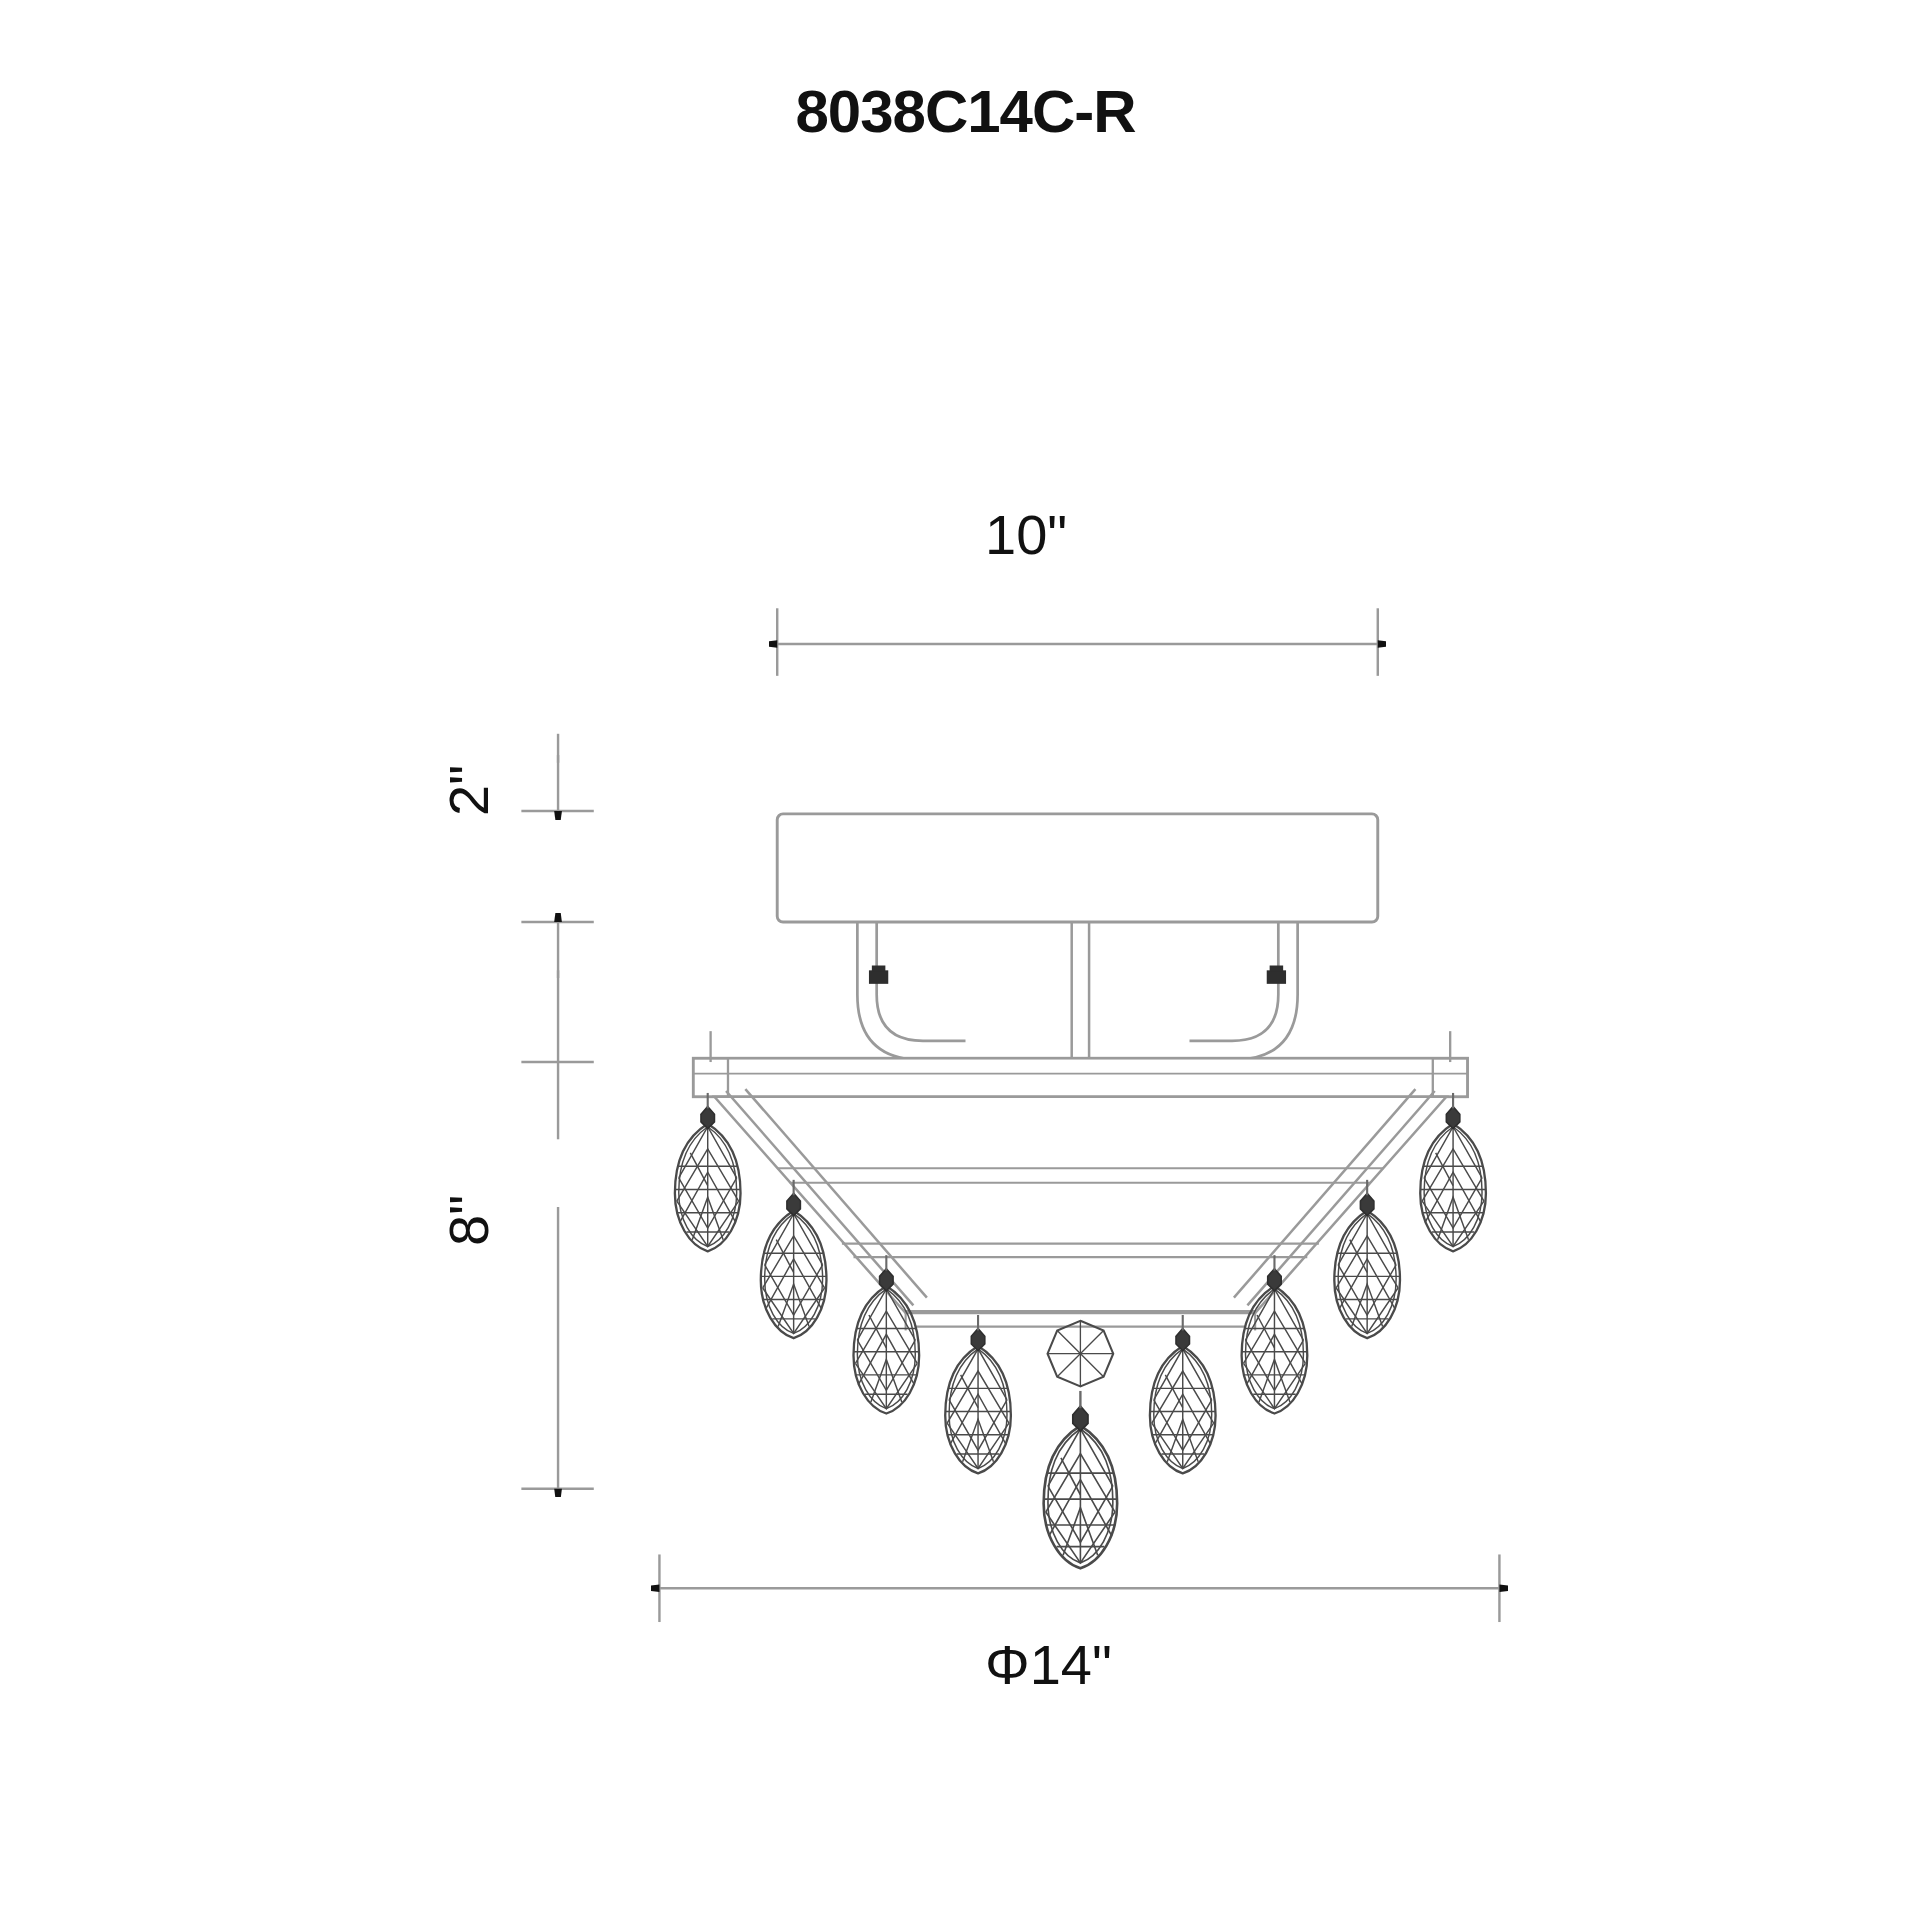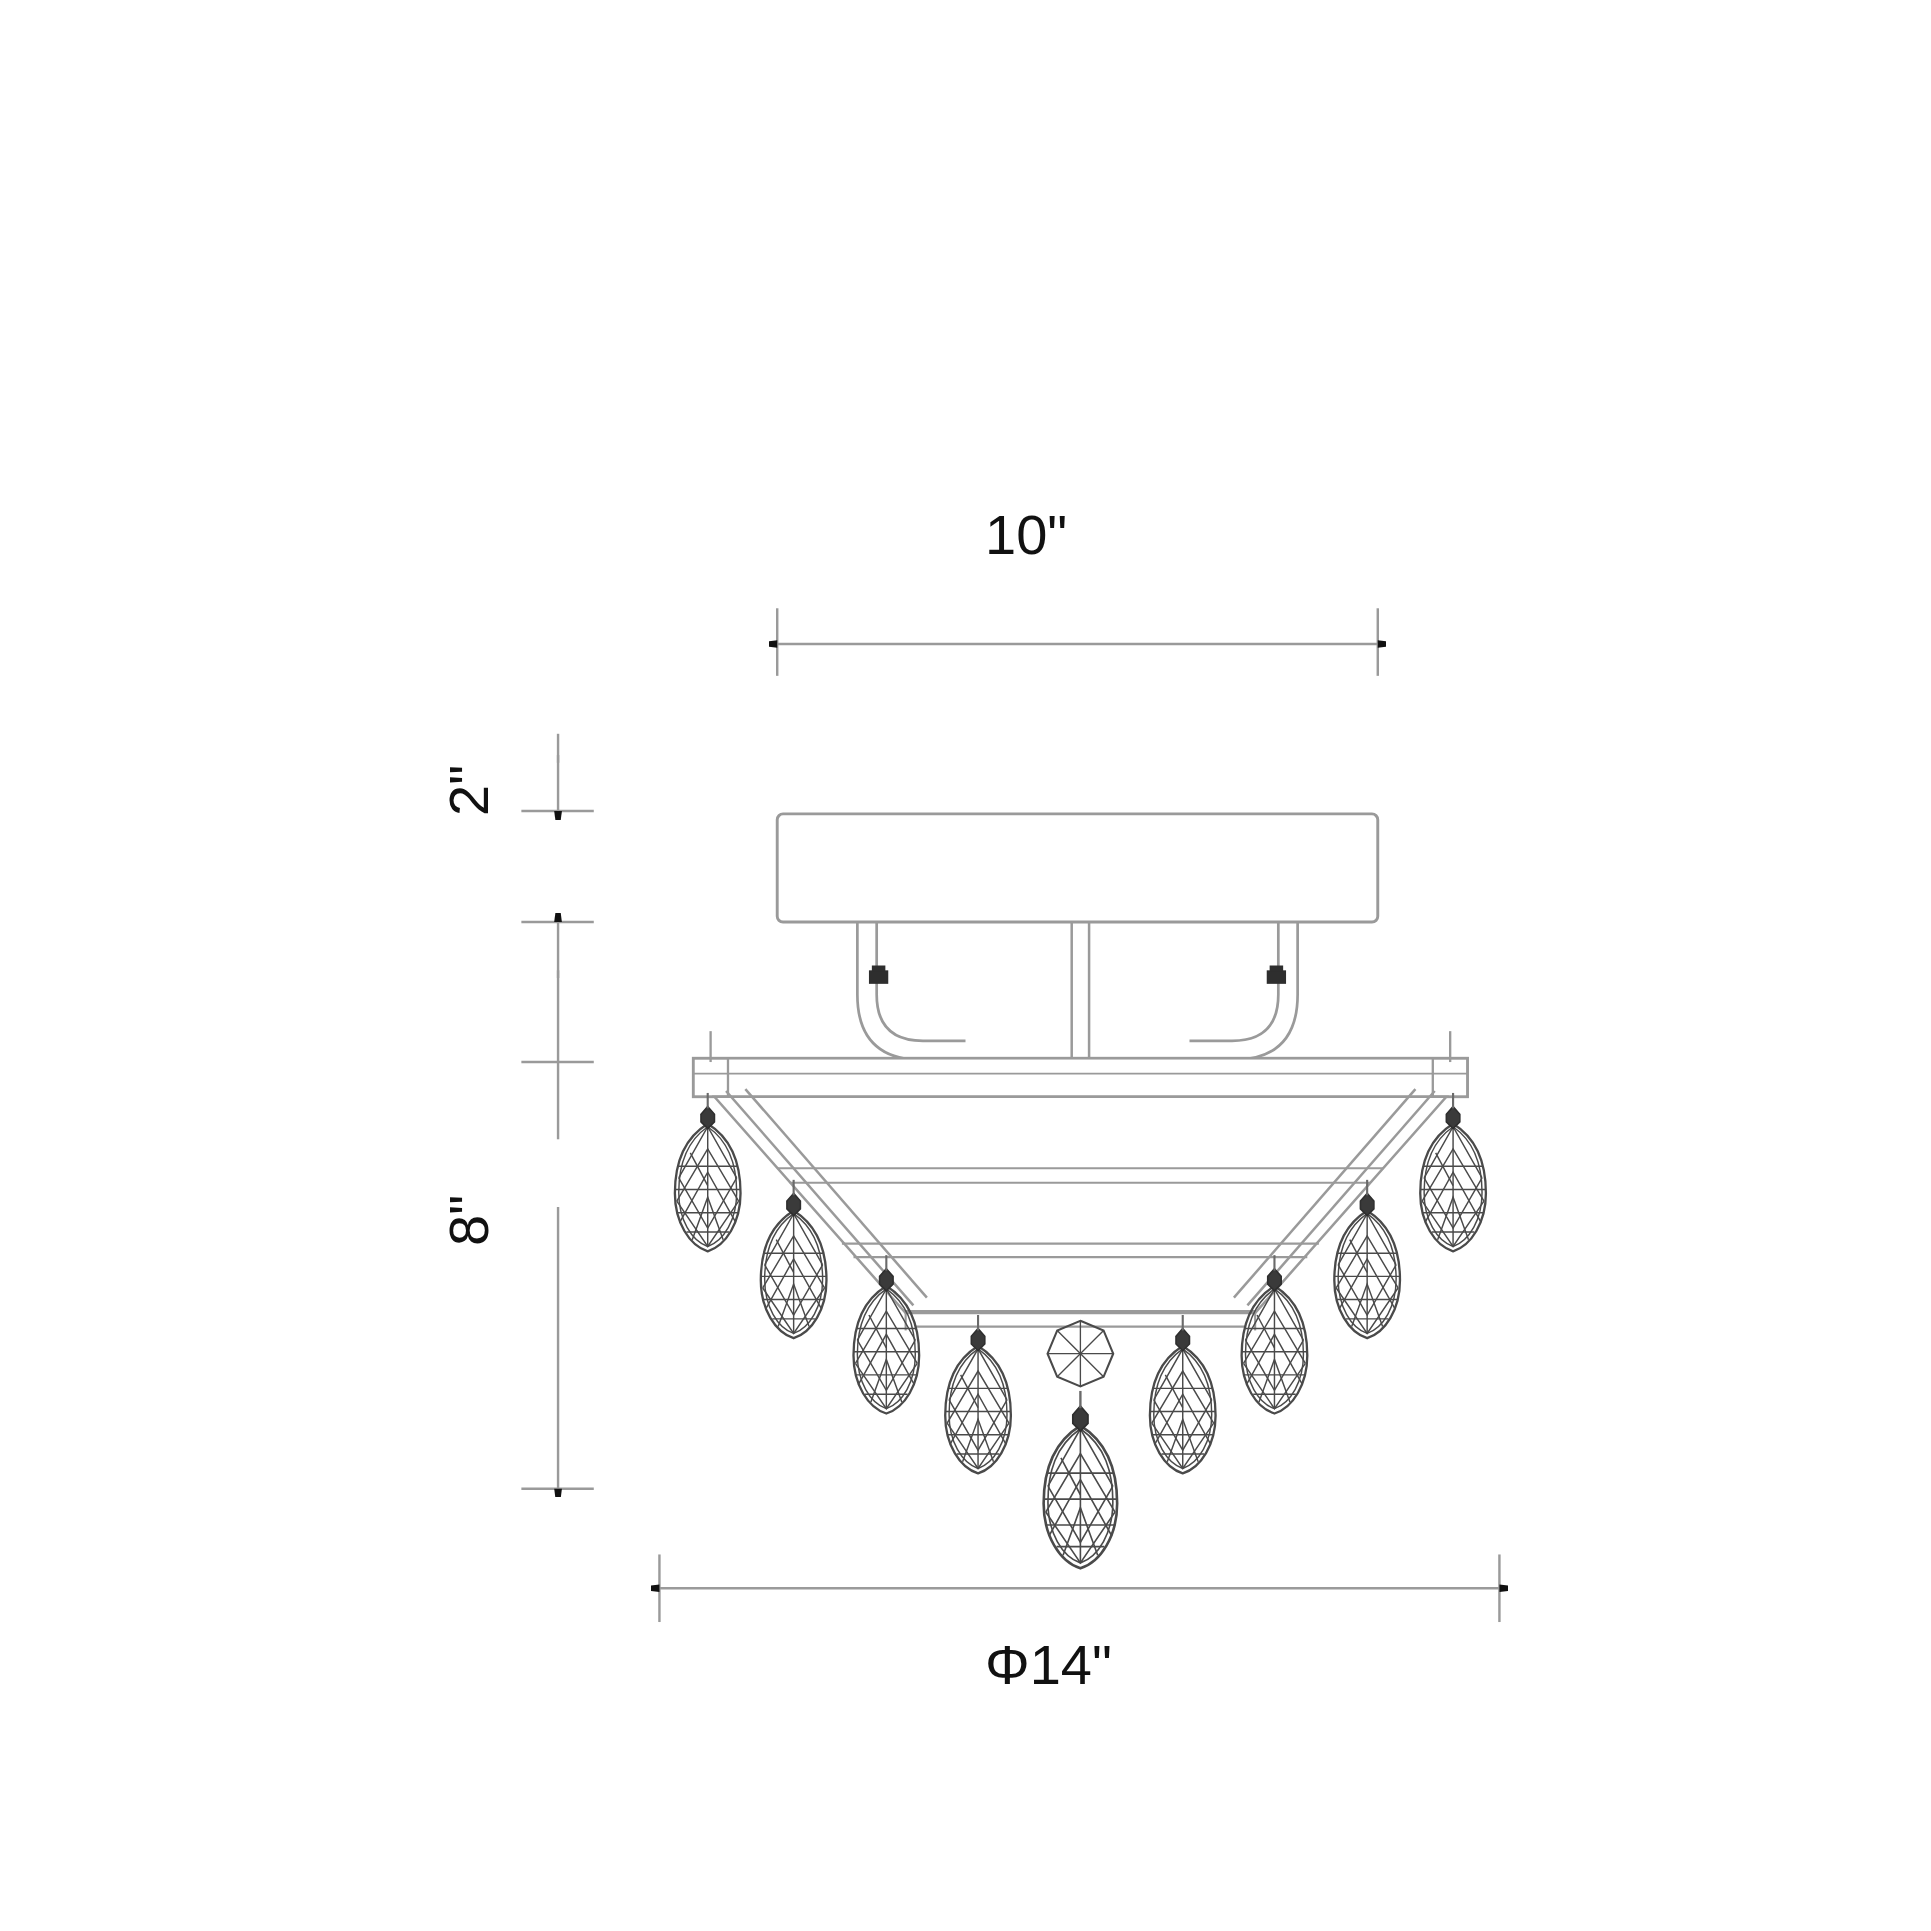--- a/index.html
+++ b/index.html
@@ -57,20 +57,21 @@
     top: 1246px;
     transform: rotate(-90deg);
     transform-origin: left top;
   }
 </style>
 </head>
 <body>
 
 <div id="page">
 
+  <div id="title">8038C14C-R</div>
 
   <svg id="drawing" width="1931" height="1931" viewBox="0 0 2000 2000">
 
     <defs>
       <marker id="arrL" markerWidth="10" markerHeight="10" refX="9" refY="4" orient="auto" markerUnits="userSpaceOnUse">
         <path d="M9,0 L9,8 L-22,4 Z" fill="#111111"></path>
       </marker>
       <marker id="arrR" markerWidth="10" markerHeight="10" refX="1" refY="4" orient="auto" markerUnits="userSpaceOnUse">
         <path d="M1,0 L1,8 L32,4 Z" fill="#111111"></path>
       </marker>

